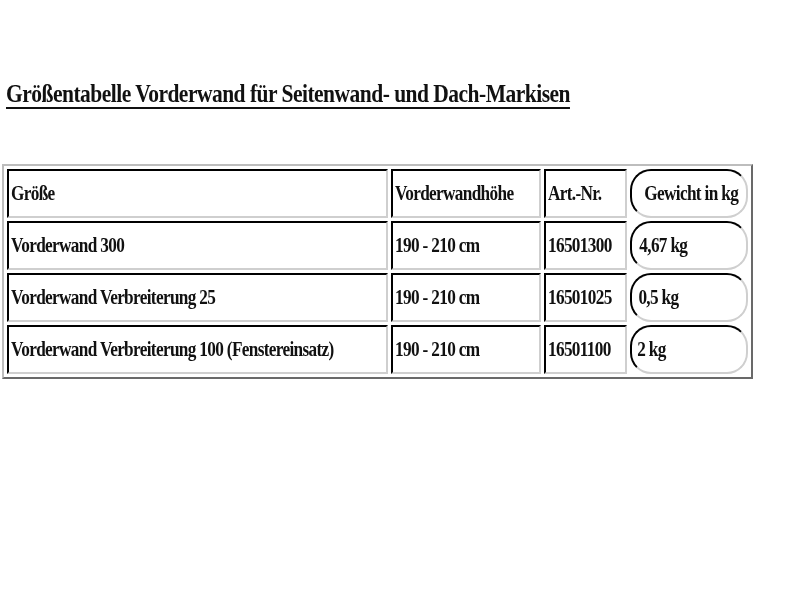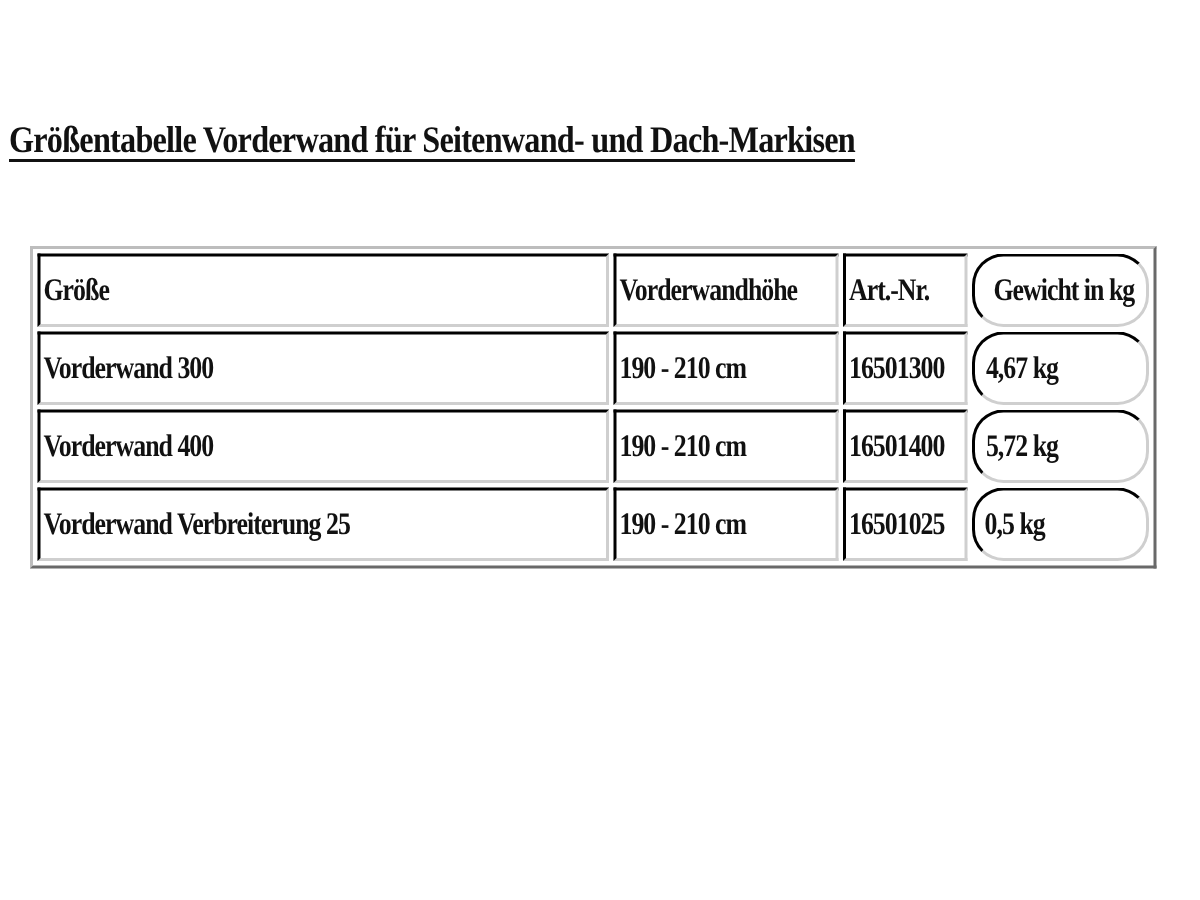--- a/index.html
+++ b/index.html
@@ -26,21 +26,21 @@
       transform: scaleX(0.86);
       transform-origin: left top;
       white-space: nowrap;
       text-decoration: underline;
       text-decoration-thickness: 2px;
       text-underline-offset: 5px;
       color: #111;
     }
     .table-wrap {
       position: absolute;
-      left: 20px;
+      left: 2px;
       top: 164px;
       width: 751px;
     }
     table.size-table {
       width: 751px;
       border-collapse: separate;
       border-spacing: 3px;
       border: 2px outset #bdbdbd;
       background: #ffffff;
       table-layout: fixed;
@@ -98,26 +98,26 @@
       </tr>
     </thead>
     <tbody>
       <tr>
         <td><span class="cell-text">Vorderwand 300</span></td>
         <td><span class="cell-text">190 - 210 cm</span></td>
         <td><span class="cell-text">16501300</span></td>
         <td class="center"><span class="cell-text">4,67 kg</span></td>
       </tr>
       <tr>
-        <td><span class="cell-text">Vorderwand 400</span></td>
-        <td><span class="cell-text">190 - 210 cm</span></td>
-        <td><span class="cell-text">16501400</span></td>
-        <td class="center"><span class="cell-text">5,72 kg</span></td>
-      </tr>
-      <tr>
         <td><span class="cell-text">Vorderwand Verbreiterung 25</span></td>
         <td><span class="cell-text">190 - 210 cm</span></td>
         <td><span class="cell-text">16501025</span></td>
         <td class="center"><span class="cell-text">0,5 kg</span></td>
+      </tr>
+      <tr>
+        <td><span class="cell-text">Vorderwand Verbreiterung 100 (Fenstereinsatz)</span></td>
+        <td><span class="cell-text">190 - 210 cm</span></td>
+        <td><span class="cell-text">16501100</span></td>
+        <td class="center"><span class="cell-text">2 kg</span></td>
       </tr>
     </tbody>
   </table>
 </div>
 
 </body></html>

